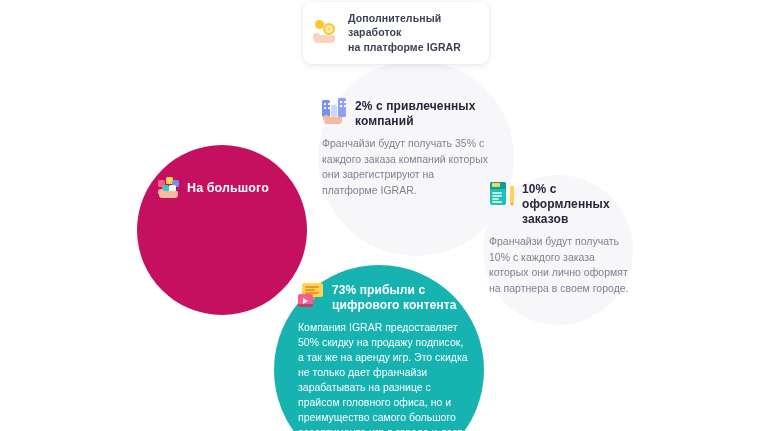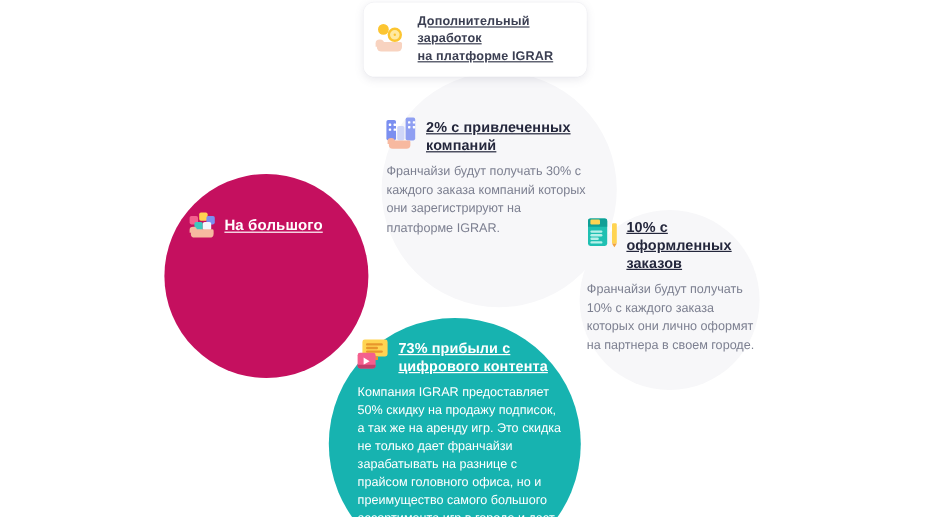--- a/index.html
+++ b/index.html
@@ -70,21 +70,20 @@
     height: 26px;
     position: relative;
     margin-top: -1px;
   }
 
   .title {
     font-size: 12px;
     font-weight: 700;
     line-height: 1.26;
     letter-spacing: .1px;
-    text-decoration: underline;
   }
 
   .body {
     font-size: 10.5px;
     line-height: 1.48;
   }
 
   
   .on-light .title { color: #24273c; }
   .on-light .body  { color: #7d8091; }
@@ -256,21 +255,21 @@
           <span class="w" style="left:5.5px;top:9px;"></span>
           <span class="w" style="left:18px; top:3px;"></span>
           <span class="w" style="left:21.5px;top:3px;"></span>
           <span class="w" style="left:18px; top:7px;"></span>
           <span class="w" style="left:21.5px;top:7px;"></span>
           <span class="hand"></span>
         </span>
       </span>
       <span class="title">2% с привлеченных компаний</span>
     </div>
-    <div class="body" style="width:166px;">Франчайзи будут получать 30% с каждого заказа компаний которых они зарегистрируют на платформе IGRAR.</div>
+    <div class="body" style="width:166px;">Франчайзи будут получать 35% с каждого заказа компаний которых они зарегистрируют на платформе IGRAR.</div>
   </div>
 
   <div class="bubble bubble-magenta" style="left:137px; top:145px; width:170px; height:170px;">
   </div>
   <div class="content on-color" style="left:158px; top:178px; width:140px;">
     <div class="head" style="align-items:center;">
       <span class="icon-slot" style="width:22px;height:22px;">
         <span class="ic ic-serv">
           <span class="s" style="left:0px;  top:3px;  background:#f45f8e;"></span>
           <span class="s" style="left:7.5px;top:0px;  background:#ffd452;"></span>

